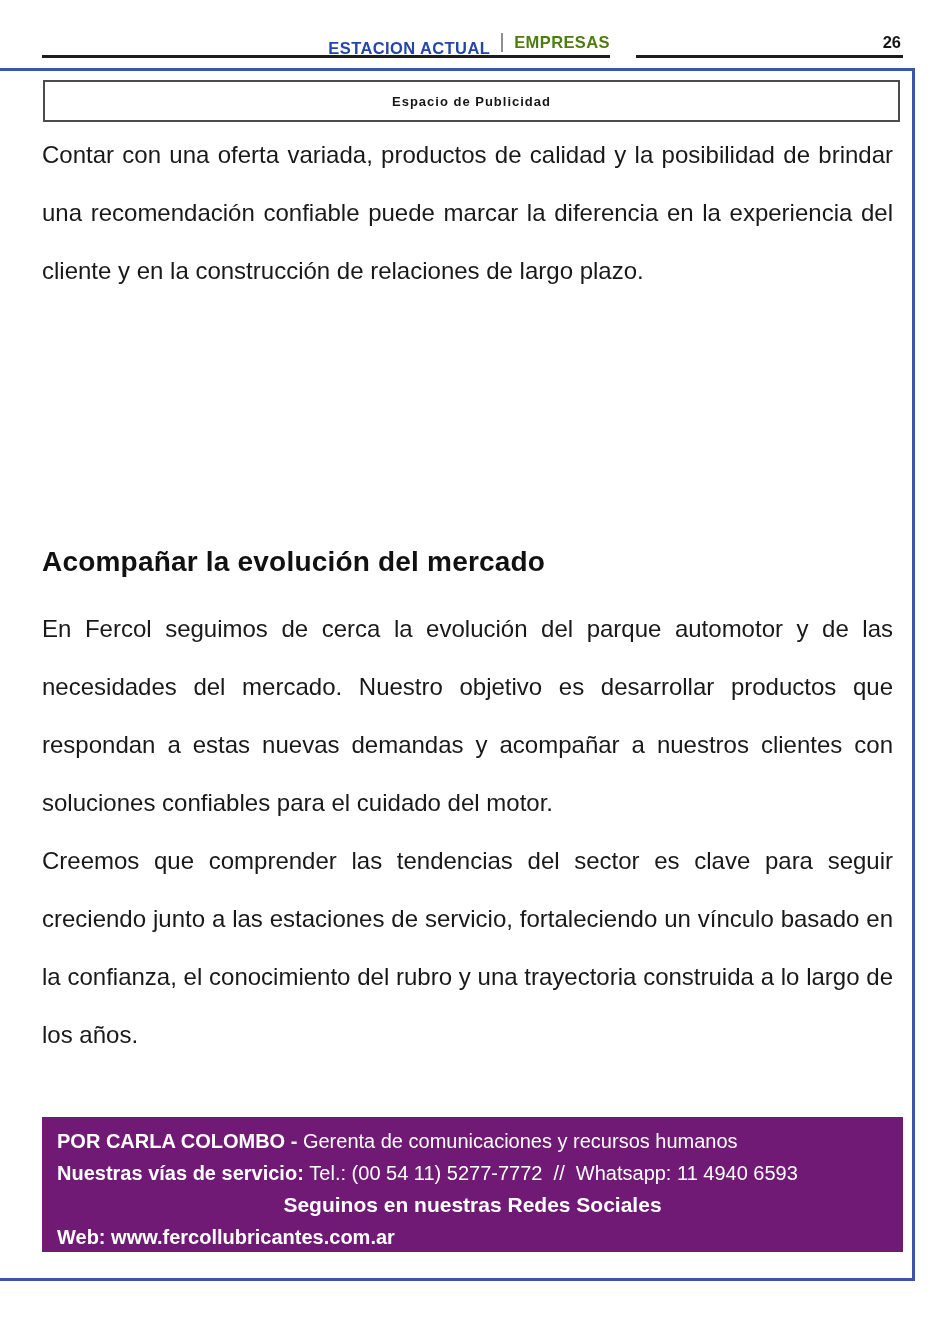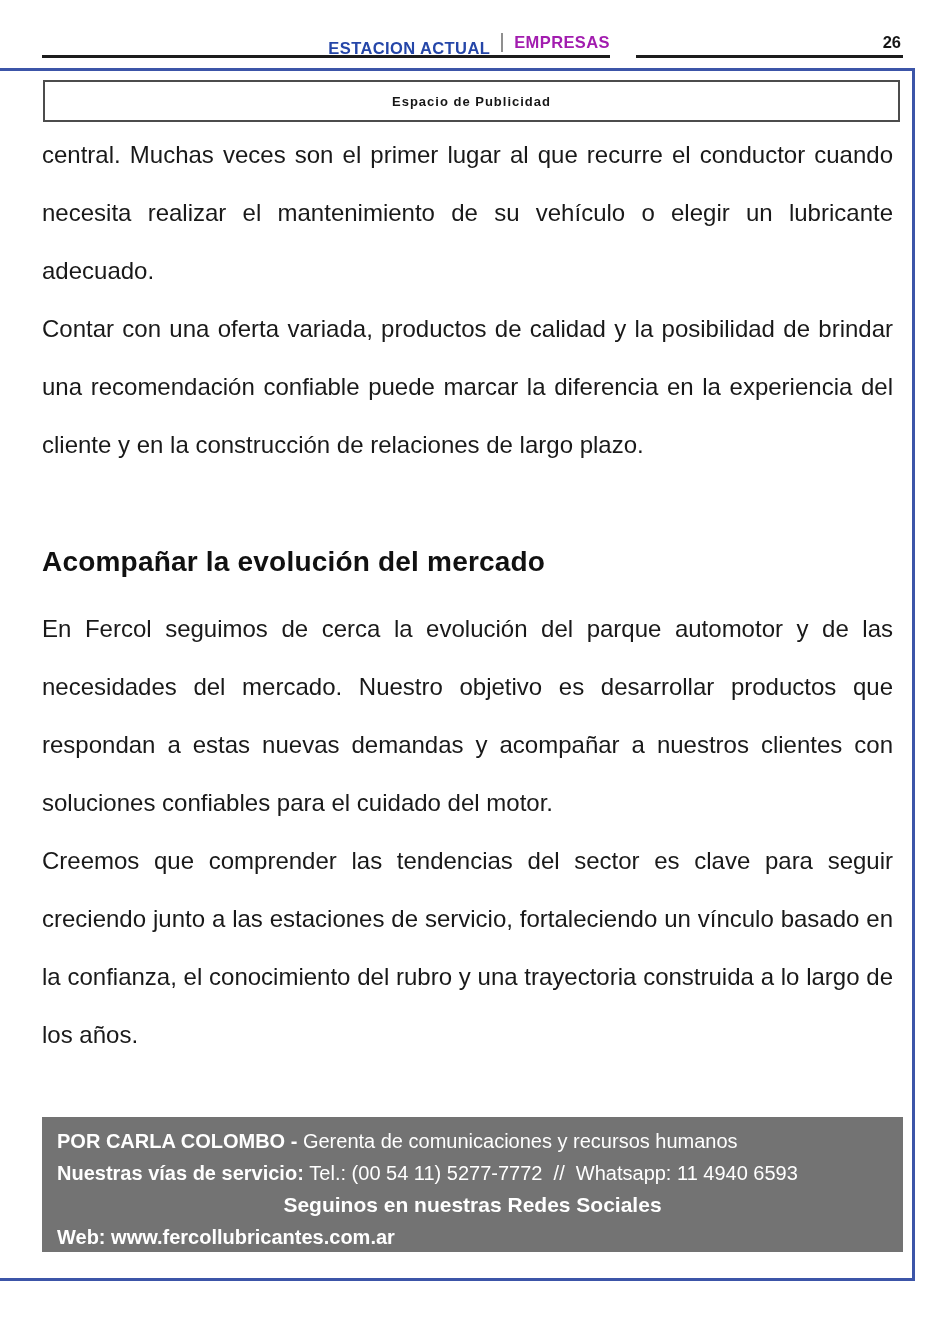--- a/index.html
+++ b/index.html
@@ -17,21 +17,21 @@
   .runhead {
     position: absolute; left: 42px; top: 30px; width: 568px; height: 25px;
     display: flex; justify-content: flex-end; align-items: center;
     font-weight: bold; font-size: 16.5px; letter-spacing: 0.4px;
   }
   .runhead .section-name { color: #2546a8; margin-top: 12px; }
   .runhead .vdivider {
     display: inline-block; width: 2px; height: 19px;
     background: #8f8f8f; margin: 0 11px;
   }
-  .runhead .category-name { color: #a21caf; }
+  .runhead .category-name { color: #4d7c0f; }
   .page-number {
     position: absolute; right: 34px; top: 33px;
     font-weight: bold; font-size: 16.5px; color: #161616;
   }
   .rule-left  { position: absolute; left: 42px;  top: 55px; width: 568px; height: 3px; background: #1c1c1c; }
   .rule-right { position: absolute; left: 636px; top: 55px; width: 267px; height: 3px; background: #1c1c1c; }
 
   
   .content-frame {
     position: absolute; left: -8px; top: 68px;
@@ -60,21 +60,21 @@
   .block-2 { top: 600px; }
   .section-heading {
     position: absolute; left: 42px; top: 544px; width: 851px;
     margin: 0; font-size: 28px; line-height: 36px;
     font-weight: bold; color: #111111; letter-spacing: 0.2px;
   }
 
   
   .contact-box {
     position: absolute; left: 42px; top: 1117px; width: 861px; height: 135px;
-    box-sizing: border-box; background: #737373; color: #ffffff;
+    box-sizing: border-box; background: #701a75; color: #ffffff;
     padding: 8px 15px 0 15px;
     font-size: 20px; line-height: 32px;
   }
   .contact-box .line { white-space: nowrap; }
   .contact-box b { font-weight: bold; }
   .contact-box .social-line { text-align: center; font-weight: bold; font-size: 21px; }
   .prewrap { white-space: pre-wrap; }
 </style>
 </head>
 <body>
@@ -90,21 +90,20 @@
   <div class="rule-left"></div>
   <div class="rule-right"></div>
 
   <div class="content-frame"></div>
 
   <div class="ad-box">
     <span>Espacio de Publicidad</span>
   </div>
 
   <div class="body-copy block-1">
-    <p>central. Muchas veces son el primer lugar al que recurre el conductor cuando necesita realizar el mantenimiento de su vehículo o elegir un lubricante adecuado.</p>
     <p>Contar con una oferta variada, productos de calidad y la posibilidad de brindar una recomendación confiable puede marcar la diferencia en la experiencia del cliente y en la construcción de relaciones de largo plazo.</p>
   </div>
 
   <h2 class="section-heading">Acompañar la evolución del mercado</h2>
 
   <div class="body-copy block-2">
     <p>En Fercol seguimos de cerca la evolución del parque automotor y de las necesidades del mercado. Nuestro objetivo es desarrollar productos que respondan a estas nuevas demandas y acompañar a nuestros clientes con soluciones confiables para el cuidado del motor.</p>
     <p>Creemos que comprender las tendencias del sector es clave para seguir creciendo junto a las estaciones de servicio, fortaleciendo un vínculo basado en la confianza, el conocimiento del rubro y una trayectoria construida a lo largo de los años.</p>
   </div>
 

